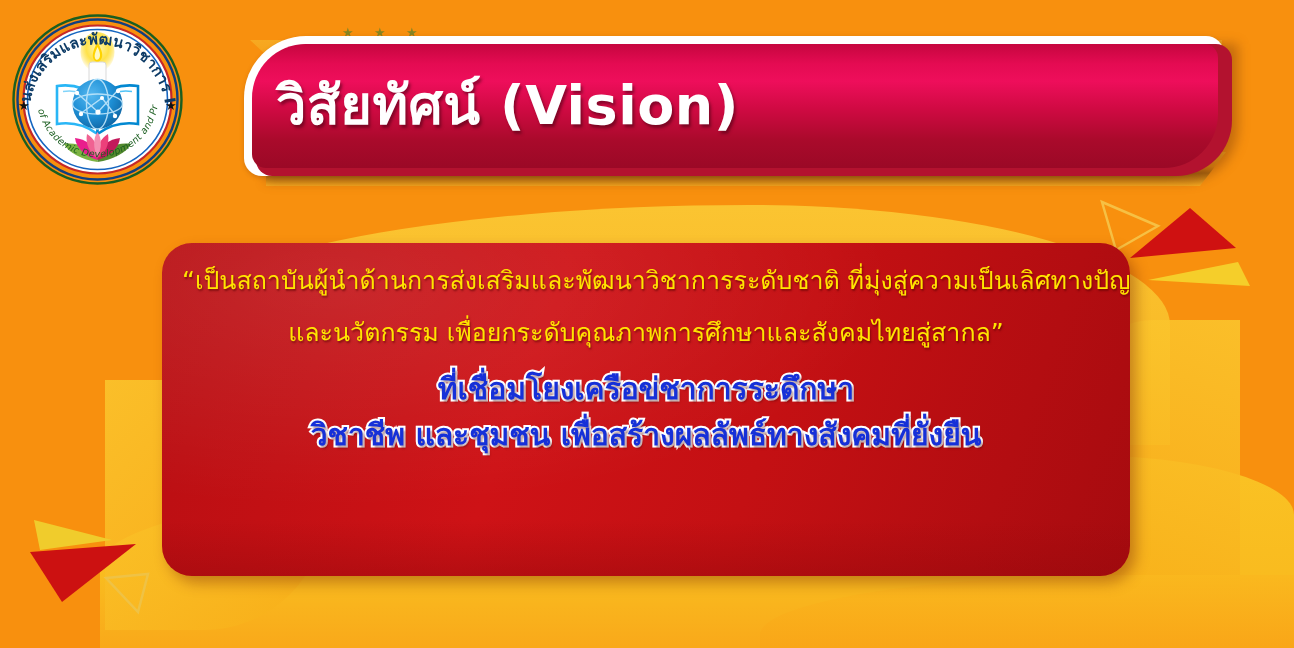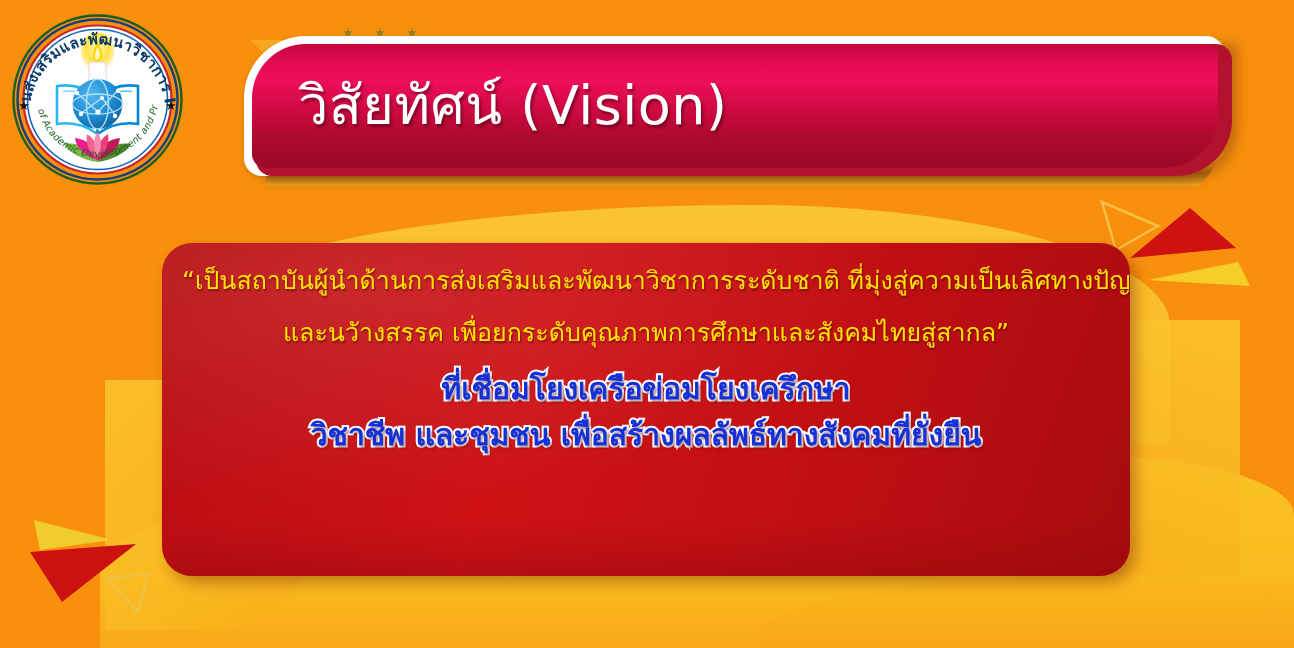--- a/index.html
+++ b/index.html
@@ -139,25 +139,25 @@
        #E40B52 16%,
        #EE0E5B 30%,
        #D00A43 52%,
        #A90A2B 78%,
        #9B0926 100%);
     border-radius: 54px 14px 54px 14px;
     display: flex;
     align-items: center;
   }
   #banner-title {
-    margin-left: 46px;
+    margin-left: 24px;
     color: #FFFFFF;
     font-size: 54px;
     line-height: 1.05;
-    font-weight: normal;
+    font-weight: bold;
     letter-spacing: .5px;
     text-shadow: 2px 3px 3px rgba(70,0,18,.55);
     white-space: nowrap;
   }
 
   
   #content-card {
     position: absolute;
     left: 162px; top: 243px;
     width: 968px; height: 333px;
@@ -323,18 +323,18 @@
     <div class="banner-shadow"></div>
     <div class="banner-white"></div>
     <div class="banner-crimson-edge"></div>
     <div class="banner-face">
       <div id="banner-title">วิสัยทัศน์ (Vision)</div>
     </div>
   </div>
 
   <div id="content-card">
     <div class="q-line">“เป็นสถาบันผู้นำด้านการส่งเสริมและพัฒนาวิชาการระดับชาติ ที่มุ่งสู่ความเป็นเลิศทางปัญญา</div>
-    <div class="q-line second">และนวัางสรรค เพื่อยกระดับคุณภาพการศึกษาและสังคมไทยสู่สากล”</div>
-    <div class="b-line">ที่เชื่อมโยงเครือข่อมโยงเครึกษา</div>
+    <div class="q-line second">และนวัตกรรม เพื่อยกระดับคุณภาพการศึกษาและสังคมไทยสู่สากล”</div>
+    <div class="b-line">ที่เชื่อมโยงเครือข่ชาการระดึกษา</div>
     <div class="b-line last">วิชาชีพ และชุมชน เพื่อสร้างผลลัพธ์ทางสังคมที่ยั่งยืน</div>
   </div>
 
 </div>
 
 </body></html>

